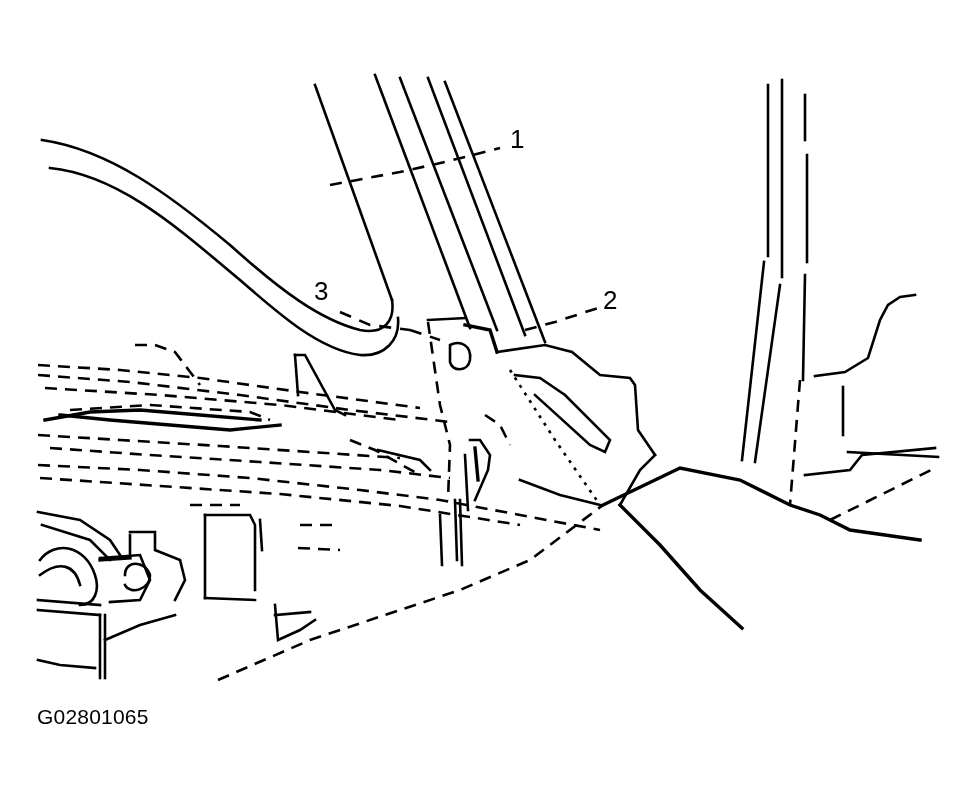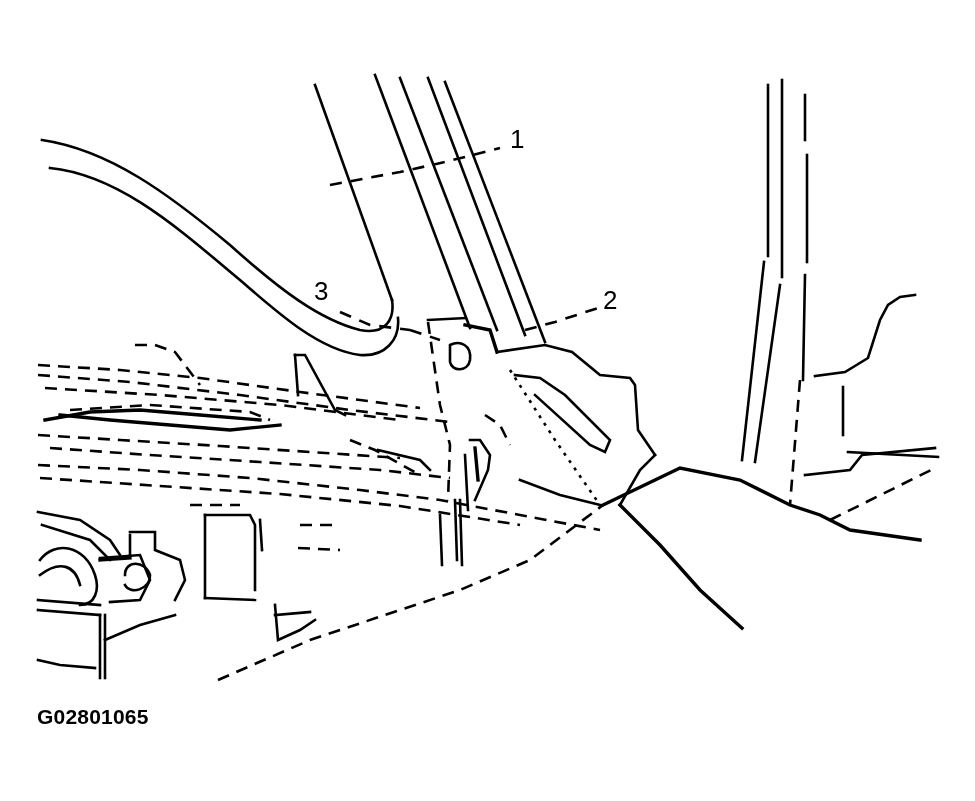--- a/index.html
+++ b/index.html
@@ -4,21 +4,21 @@
 <style>
   html, body { margin: 0; padding: 0; background: #ffffff; }
   body { width: 975px; height: 801px; position: relative; overflow: hidden; font-family: "Liberation Sans", sans-serif; }
   #figure { position: absolute; left: 0; top: 0; width: 975px; height: 801px; }
   .ln { fill: none; stroke: #000; stroke-width: 2.6; stroke-linecap: square; stroke-linejoin: miter; }
   .th { fill: none; stroke: #000; stroke-width: 3.4; stroke-linecap: square; }
   .dash { fill: none; stroke: #000; stroke-width: 2.6; stroke-dasharray: 12 8; }
   .dot { fill: none; stroke: #000; stroke-width: 2.6; stroke-dasharray: 3 6; }
   .leader { fill: none; stroke: #000; stroke-width: 2.6; stroke-dasharray: 12 9; }
   .callout { font-family: "Liberation Sans", sans-serif; font-size: 26px; fill: #000; }
-  #fig-id { position: absolute; left: 37px; top: 705px; font-size: 21px; color: #000; letter-spacing: 0.2px; font-weight: bold; }
+  #fig-id { position: absolute; left: 37px; top: 705px; font-size: 21px; color: #000; letter-spacing: 0.2px; }
 </style>
 </head>
 <body>
 
 <svg id="figure" viewBox="0 0 975 801" xmlns="http://www.w3.org/2000/svg">
 
   <g>
     <path class="ln" d="M42 140 C 110 150, 170 195, 230 245 C 280 290, 320 320, 360 330 C 385 335, 395 320, 392 300"></path>
     <path class="ln" d="M50 168 C 120 175, 180 230, 240 280 C 280 315, 320 350, 360 355 C 385 357, 400 340, 398 318"></path>
   </g>

